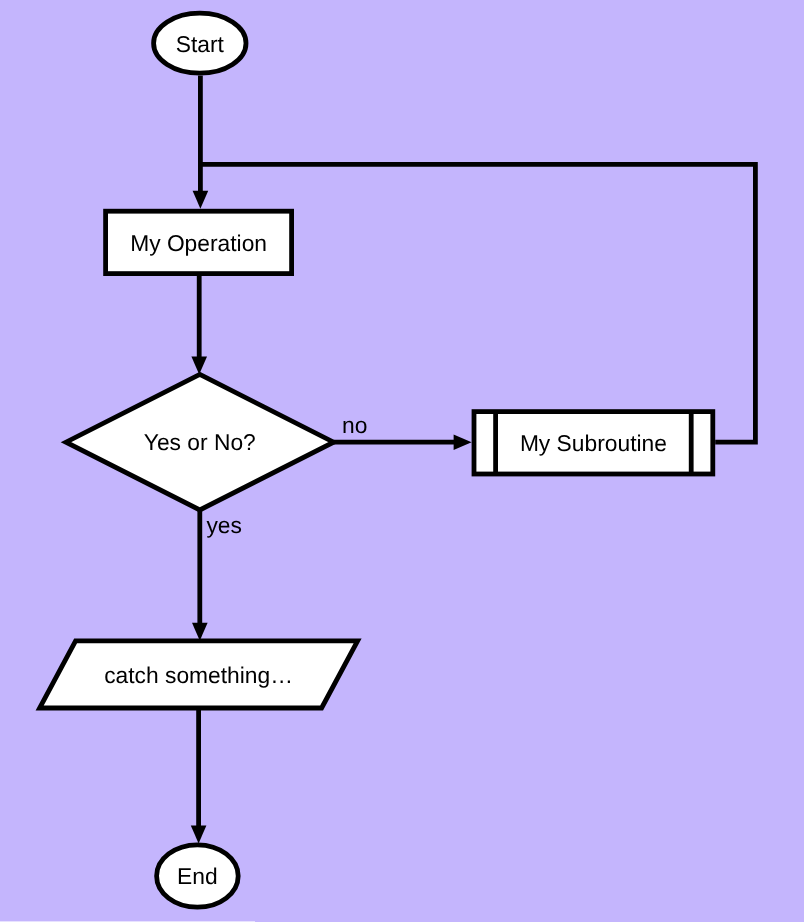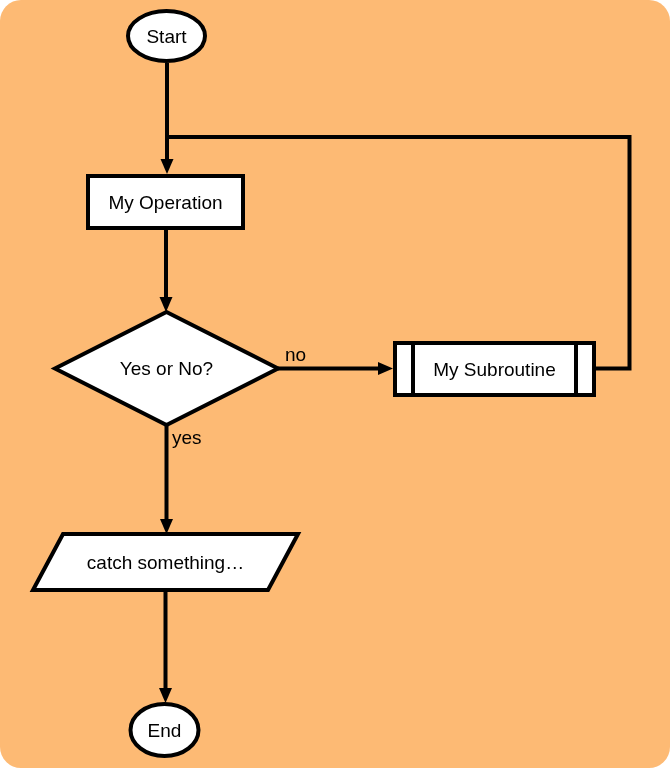--- a/index.html
+++ b/index.html
@@ -5,23 +5,22 @@
   html, body {
     margin: 0;
     padding: 0;
     background: #ffffff;
     font-family: "Liberation Sans", sans-serif;
   }
   .canvas {
     position: relative;
     width: 670px;
     height: 768px;
-    background: #fdba74;
+    background: #c4b5fd;
     overflow: hidden;
-    border-radius: 21px;
   }
   svg { display: block; }
   .edge {
     stroke: #000000;
     stroke-width: 4;
     fill: none;
   }
   .arrowhead {
     fill: #000000;
     stroke: none;

